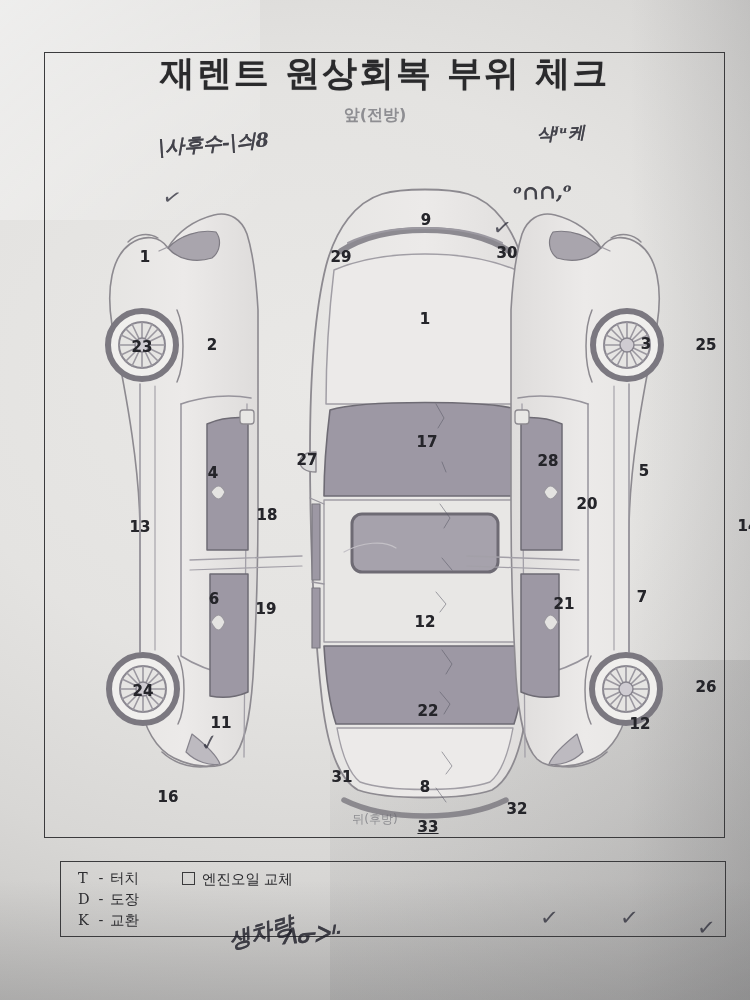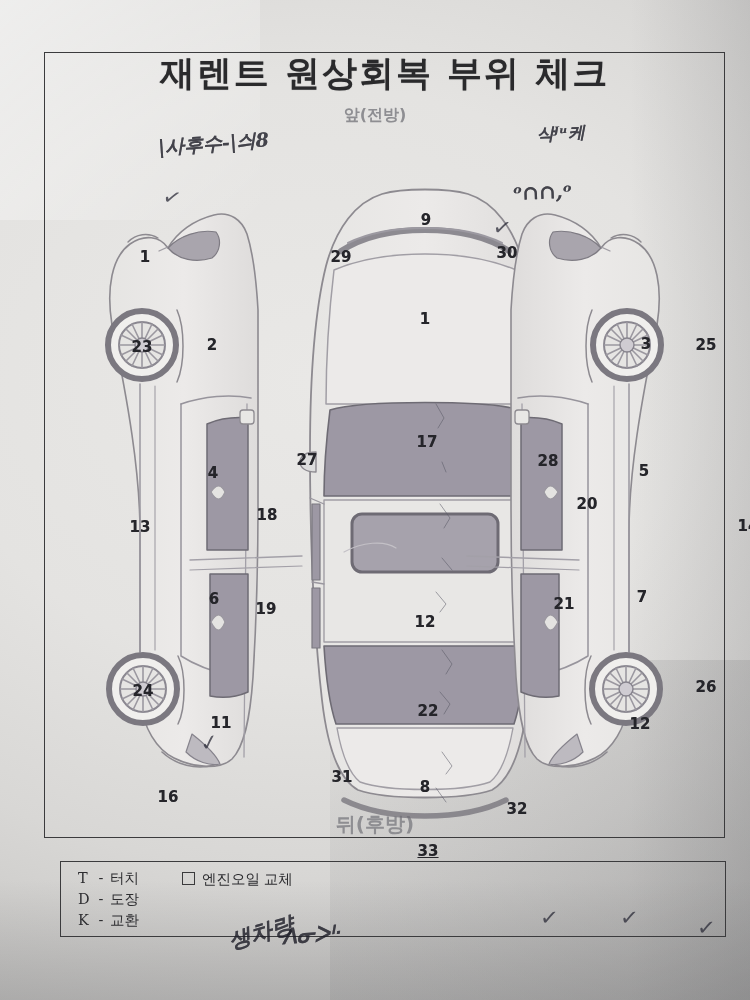--- a/index.html
+++ b/index.html
@@ -43,21 +43,21 @@
     letter-spacing:2px;
     text-shadow:0 0 1px rgba(60,60,62,.35);
   }
   #front-label{
     position:absolute;left:0;top:105px;width:750px;text-align:center;
     font-size:16px;font-weight:700;color:#8e8e92;
     filter:blur(.4px);
   }
   #rear-label{
     position:absolute;left:0;top:811px;width:750px;text-align:center;
-    font-size:20px;font-weight:700;color:#8e8e92;
+    font-size:12px;font-weight:400;color:#8e8e92;
     filter:blur(.4px);
   }
 
   
   #diagram{position:absolute;left:44px;top:52px;width:681px;height:786px;}
 
   
   .num{
     position:absolute;
     font-family:"DejaVu Sans","Liberation Sans",sans-serif;
@@ -341,21 +341,21 @@
       <div class="num" style="left: 341px; top: 257px; color: rgb(37, 37, 42);">29</div>
       <div class="num" style="left: 507px; top: 253px; color: rgb(37, 37, 42);">30</div>
       <div class="num" style="left: 425px; top: 319px; color: rgb(37, 37, 42);">1</div>
       <div class="num" style="left: 427px; top: 442px; color: rgb(37, 37, 42);">17</div>
       <div class="num" style="left: 307px; top: 460px; color: rgb(37, 37, 42);">27</div>
       <div class="num" style="left: 548px; top: 461px; color: rgb(37, 37, 42);">28</div>
       <div class="num" style="left: 425px; top: 622px; color: rgb(37, 37, 42);">12</div>
       <div class="num" style="left: 428px; top: 711px; color: rgb(37, 37, 42);">22</div>
       <div class="num" style="left: 425px; top: 787px; color: rgb(37, 37, 42);">8</div>
       <div class="num" style="left: 342px; top: 777px; color: rgb(37, 37, 42);">31</div>
-      <div class="num" style="left: 428px; top: 851px; color: rgb(37, 37, 42); text-decoration: underline;">33</div>
+      <div class="num" style="left: 428px; top: 827px; color: rgb(37, 37, 42); text-decoration: underline;">33</div>
       <div class="num" style="left: 517px; top: 809px; color: rgb(37, 37, 42);">32</div>
       <div class="num" style="left: 646px; top: 344px; color: rgb(37, 37, 42);">3</div>
       <div class="num" style="left: 706px; top: 345px; color: rgb(37, 37, 42);">25</div>
       <div class="num" style="left: 644px; top: 471px; color: rgb(37, 37, 42);">5</div>
       <div class="num" style="left: 587px; top: 504px; color: rgb(37, 37, 42);">20</div>
       <div class="num" style="left: 715px; top: 526px; color: rgb(37, 37, 42); margin-left: 33px;">14</div>
       <div class="num" style="left: 564px; top: 604px; color: rgb(37, 37, 42);">21</div>
       <div class="num" style="left: 642px; top: 597px; color: rgb(37, 37, 42);">7</div>
       <div class="num" style="left: 706px; top: 687px; color: rgb(37, 37, 42);">26</div>
       <div class="num" style="left: 640px; top: 724px; color: rgb(37, 37, 42);">12</div>

